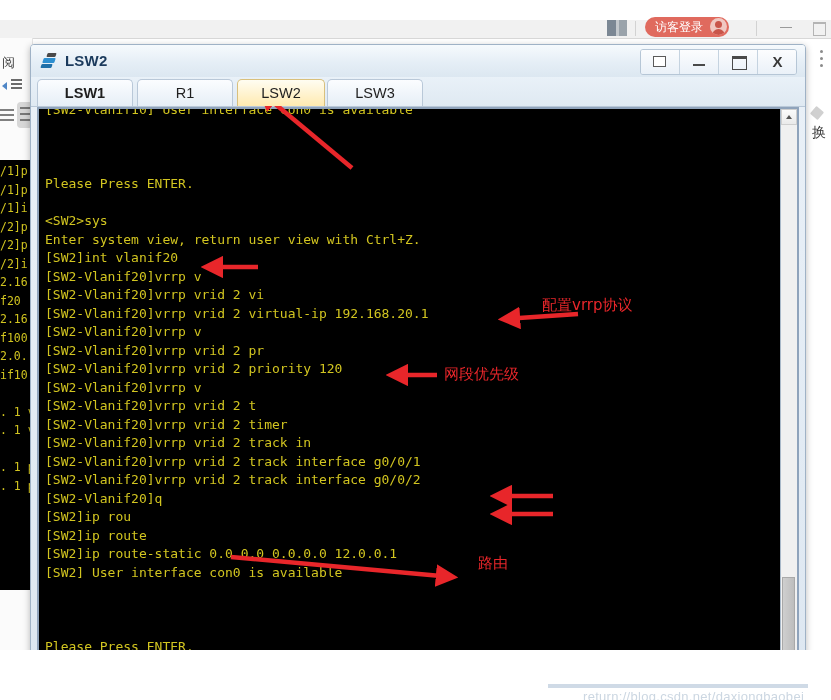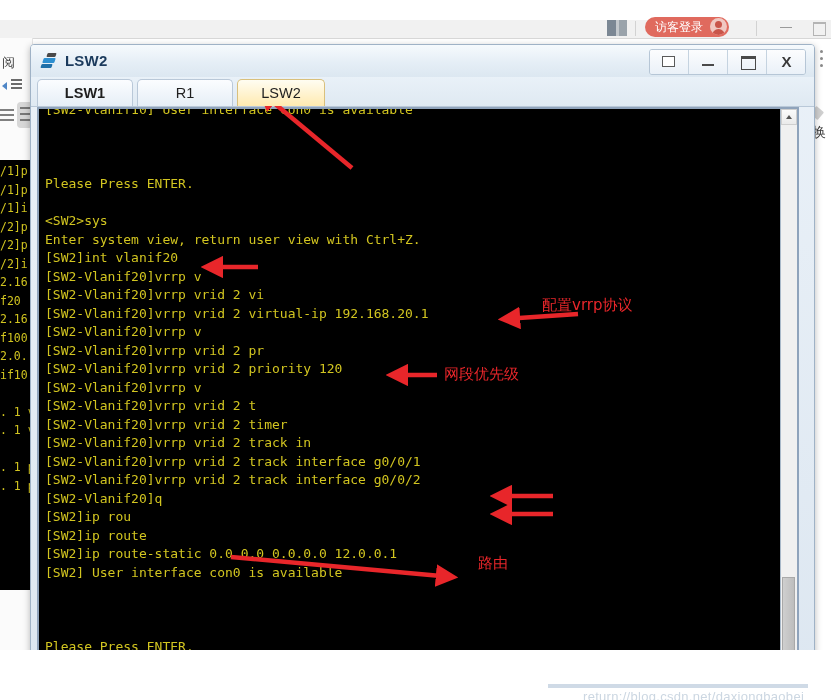--- a/index.html
+++ b/index.html
@@ -109,21 +109,20 @@
     position: absolute; left: 812px; top: 104px; font-size: 14px; color: #3a3a3a;
   }
 
   
   .win {
     position: absolute; left: 30px; top: 24px; width: 774px; height: 646px;
     background: linear-gradient(180deg,#eaf1f8 0%, #dde7f1 100%);
     border: 1px solid #9fb2c6;
     border-radius: 4px 4px 2px 2px;
     box-shadow: 0 2px 7px rgba(0,0,0,.28);
-    padding-left: 9px;
   }
   .titlebar {
     position: absolute; left: 0; top: 0; right: 0; height: 32px;
     background: linear-gradient(180deg,#f6fafd 0%,#e5eef6 55%,#dce7f1 100%);
     border-bottom: 1px solid #c2d0de; border-radius: 3px 3px 0 0;
   }
   .app-icon {
     position: absolute; left: 10px; top: 7px; width: 18px; height: 18px;
   }
   .app-icon .b1 { position:absolute; left:2px; top:6px; width:12px; height:5px; background:#2d8fd0; border-radius:1px; transform: skewX(-18deg); }
@@ -324,20 +323,21 @@
         <div class="wbtn">
             <span class="ic-close">X</span>
           </div>
       </div>
     </div>
 
     <div class="tabbar">
       <div class="tab" style="left:6px;   width:96px;font-weight:bold;">LSW1</div>
       <div class="tab" style="left:106px; width:96px;">R1</div>
       <div class="tab active" style="left:206px; width:88px;">LSW2</div>
+      <div class="tab" style="left:296px; width:96px;">LSW3</div>
     </div>
 
     <div class="term">
       <div class="term-inner">
         <pre style="margin-top:-8px;">[SW2-Vlanif10] User interface con0 is available
 
 
 
 Please Press ENTER.
 

